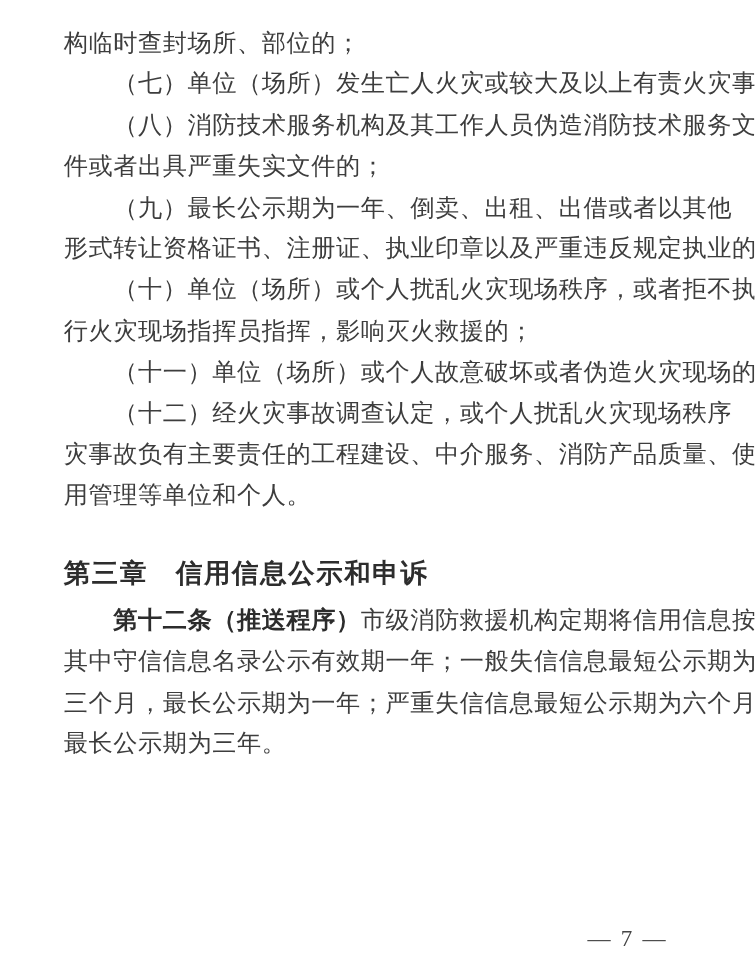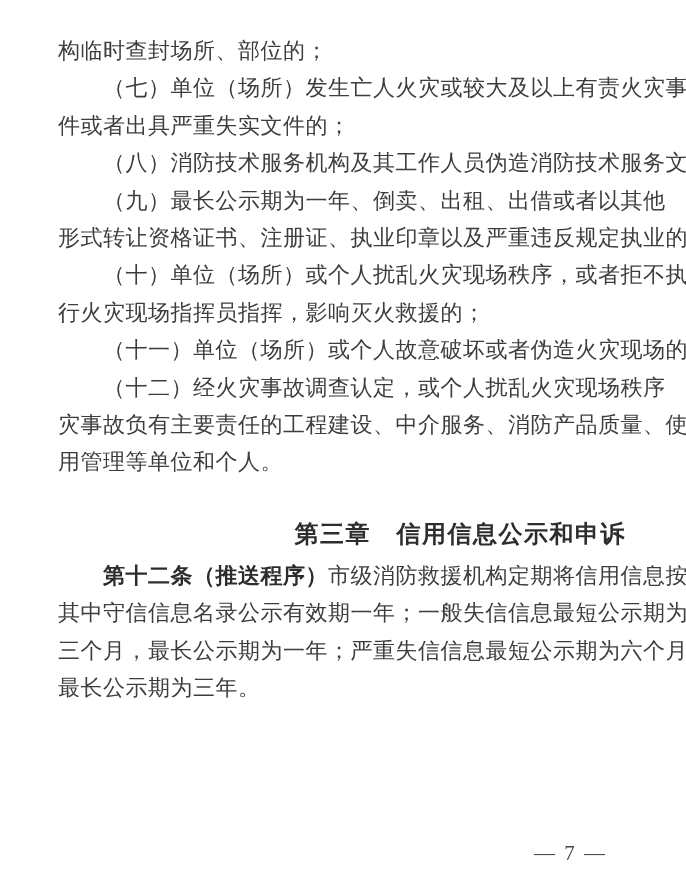--- a/index.html
+++ b/index.html
@@ -3,21 +3,21 @@
 <meta charset="utf-8">
 <style>
   html, body { margin: 0; padding: 0; background: #ffffff; }
 
   .page {
     position: relative;
     width: 686px;
     height: 879px;
     background: #ffffff;
     box-sizing: border-box;
-    padding: 32px 60px 0 58px;
+    padding: 20px 60px 0 58px;
     overflow: hidden;
     font-family: "Liberation Serif", serif;
   }
 
   .line {
     font-size: 22px;
     line-height: 37.4px;
     color: #3d3d3d;
     letter-spacing: 0.5px;
     white-space: nowrap;
@@ -33,21 +33,21 @@
 
   
   .indent { text-indent: 45px; }
 
   .chapter {
     font-family: "Liberation Sans", sans-serif;
     font-weight: 700;
     font-size: 24px;
     line-height: 37.4px;
     color: #2d2d2d;
-    text-align: right;
+    text-align: left;
     letter-spacing: 1.5px;
     margin: 34px 0 5px 0;
     white-space: nowrap;
   }
 
   .lead {
     font-family: "Liberation Sans", sans-serif;
     font-weight: 700;
     color: #2c2c2c;
     margin-top: 39px;
@@ -64,22 +64,22 @@
     white-space: nowrap;
   }
 </style>
 </head>
 <body>
 
 <div class="page">
 
   <div class="line">构临时查封场所、部位的；</div>
   <div class="line indent fill">（七）单位（场所）发生亡人火灾或较大及以上有责火灾事</div>
+  <div class="line indent fill">（八）消防技术服务机构及其工作人员伪造消防技术服务文</div>
   <div class="line">件或者出具严重失实文件的；</div>
-  <div class="line indent fill">（八）消防技术服务机构及其工作人员伪造消防技术服务文</div>
   <div class="line indent fill">（九）最长公示期为一年、倒卖、出租、出借或者以其他</div>
   <div class="line fill">形式转让资格证书、注册证、执业印章以及严重违反规定执业的；</div>
   <div class="line indent fill">（十）单位（场所）或个人扰乱火灾现场秩序，或者拒不执</div>
   <div class="line">行火灾现场指挥员指挥，影响灭火救援的；</div>
   <div class="line indent fill">（十一）单位（场所）或个人故意破坏或者伪造火灾现场的；</div>
   <div class="line indent fill">（十二）经火灾事故调查认定，或个人扰乱火灾现场秩序</div>
   <div class="line fill">灾事故负有主要责任的工程建设、中介服务、消防产品质量、使</div>
   <div class="line">用管理等单位和个人。</div>
 
   <div class="chapter">第三章　信用信息公示和申诉</div>

